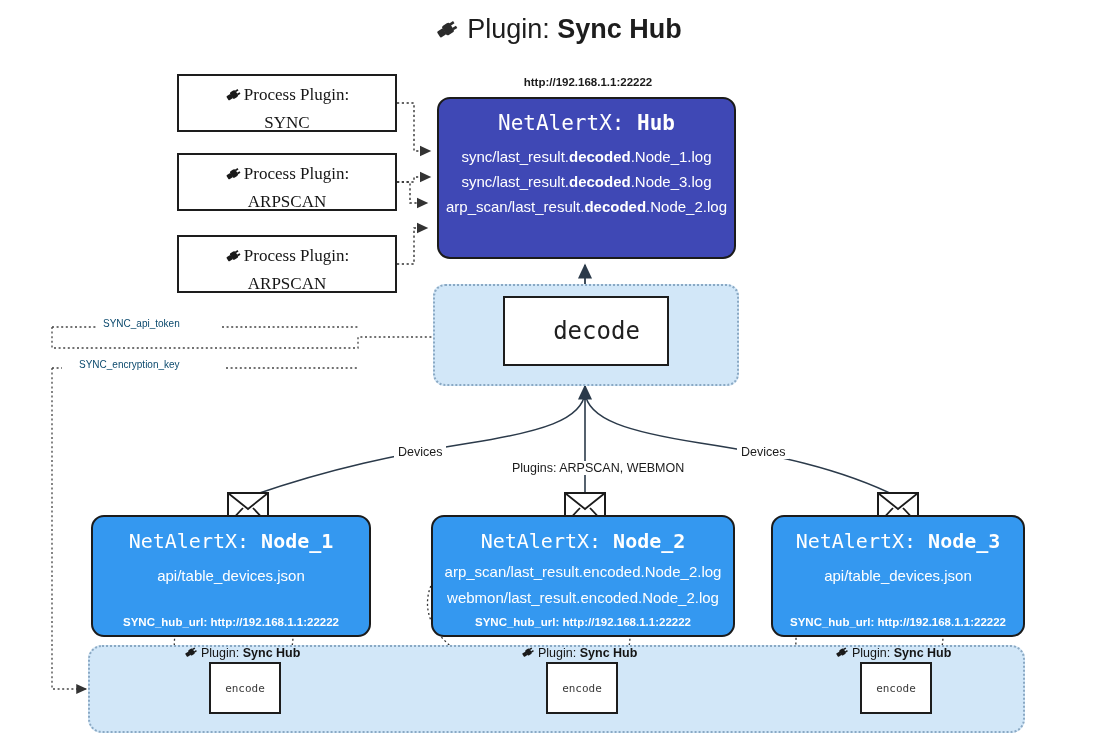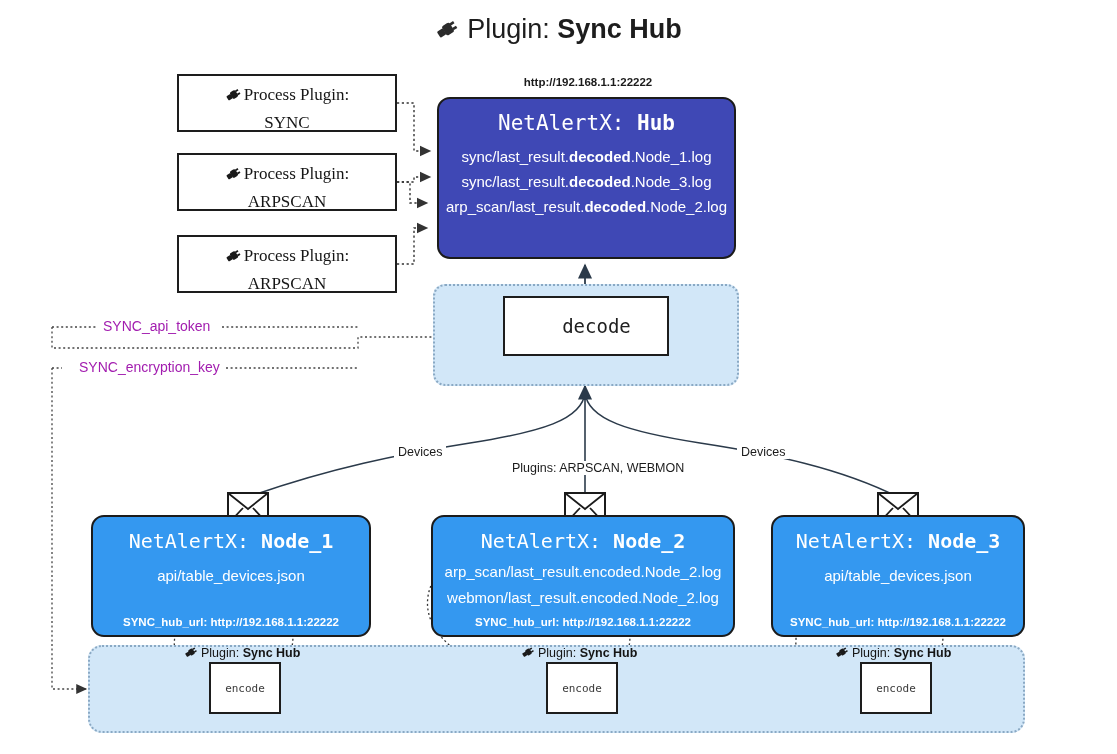--- a/index.html
+++ b/index.html
@@ -53,29 +53,29 @@
     font-size:15px;line-height:25px;text-align:center;white-space:nowrap;color:#ffffff;
   }
   .hub-line b{font-weight:700;}
 
   
   .decode-wrap{
     position:absolute;left:433px;top:284px;width:306px;height:102px;
     background:#d2e7f8;border:2px dotted #8aa9c4;border-radius:12px;box-sizing:border-box;
   }
   .decode-box{
-    position:absolute;left:503px;top:296px;width:166px;height:60px;
+    position:absolute;left:503px;top:296px;width:166px;height:70px;
     background:#ffffff;border:2px solid #1d1d1d;box-sizing:border-box;
     display:flex;align-items:center;justify-content:center;
-    font-family:"DejaVu Sans Mono","Liberation Mono",monospace;font-size:19px;color:#202020;padding-left:21px;
+    font-family:"DejaVu Sans Mono","Liberation Mono",monospace;font-size:24px;color:#202020;padding-left:21px;
   }
 
   
   .envlabel{
-    position:absolute;font-size:14px;color:#a21caf;background:#ffffff;
+    position:absolute;font-size:10px;color:#0c4a6e;background:#ffffff;
     padding:0 3px;white-space:nowrap;
   }
 
   
   .edgelabel{
     position:absolute;font-size:12.5px;color:#1b1b1b;background:#ffffff;
     padding:0 4px;white-space:nowrap;
   }
 
   

